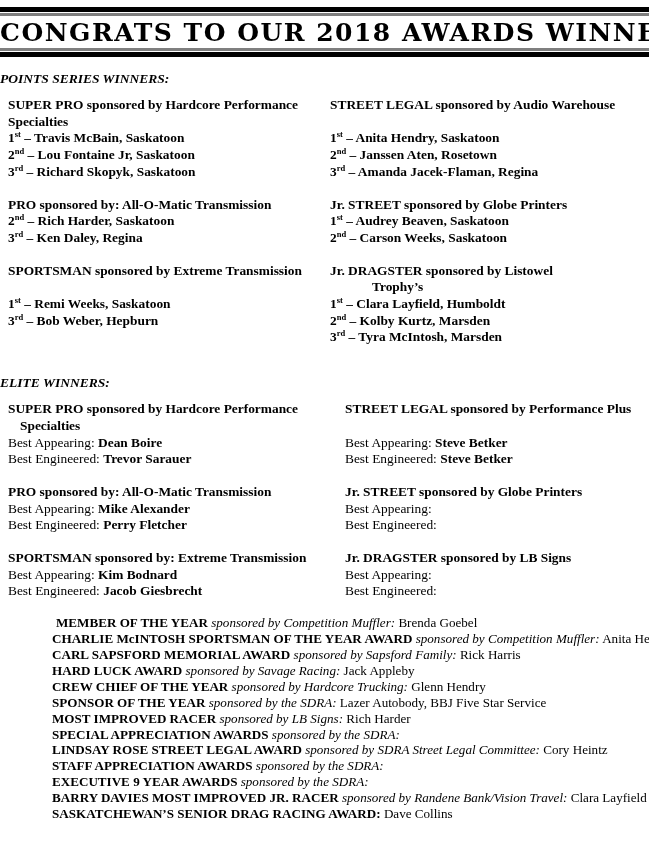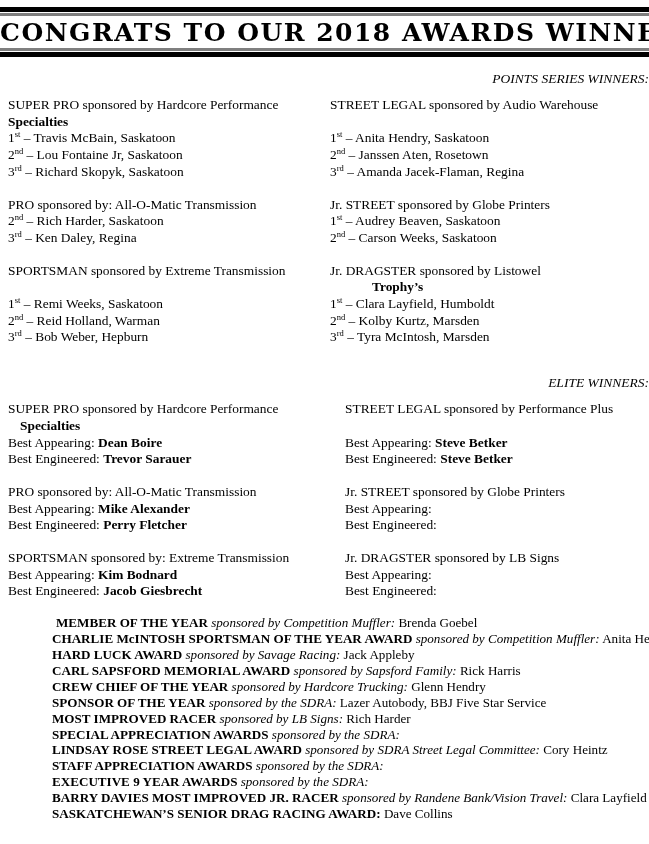--- a/index.html
+++ b/index.html
@@ -16,45 +16,45 @@
   .bar-gray{height:3px;background:#7f7f7f;}
   .gap1{height:1px;}
   .banner-title{
     height:32px;line-height:33px;text-align:center;
     font-family:"DejaVu Serif",serif;font-weight:bold;
     font-size:25px;letter-spacing:1.5px;white-space:nowrap;
   }
 
   
   .section-heading{
-    text-align:right;font-weight:normal;font-style:italic;
+    text-align:left;font-weight:bold;font-style:italic;
     font-size:13.5px;line-height:17px;
   }
   .heading-points{margin-top:13px;}
   .heading-elite{margin-top:28px;}
 
   
   .grid{
     display:grid;grid-template-columns:324px 325px;
     row-gap:16px;margin-top:10px;
     font-size:13.4px;line-height:16.7px;
   }
   .cell{min-height:16.7px;}
   .cell.left{padding-left:8px;}
   #points-grid .cell.right{padding-left:6px;}
   #elite-grid  .cell.right{padding-left:21px;}
 
-  .cat-header{font-weight:normal;white-space:nowrap;}
+  .cat-header{font-weight:bold;white-space:nowrap;}
   .cat-header2{font-weight:bold;white-space:nowrap;}
   .indent-none{margin-left:0;}
   .indent-small{margin-left:12px;}
   .indent-large{margin-left:42px;}
   .gap-line{height:16.7px;}
 
-  .entry{white-space:nowrap;}
+  .entry{white-space:nowrap;font-weight:bold;}
   .entry sup{font-size:8.5px;vertical-align:super;line-height:0;}
 
   .elite-row{white-space:nowrap;}
   .elite-row .row-value{font-weight:bold;}
 
   
   .awards{margin-top:15px;padding-left:7px;font-size:13.1px;line-height:15.9px;}
   .award-line{white-space:nowrap;}
   .award-line.first{padding-left:4px;}
   .award-name{font-weight:bold;margin-left:45px;}
@@ -108,21 +108,20 @@
           <div class="cat-header">Jr. STREET sponsored by Globe Printers</div>
           <div class="entry"><span class="place">1<sup>st</sup></span> <span class="entry-text">– Audrey Beaven, Saskatoon</span></div>
           <div class="entry"><span class="place">2<sup>nd</sup></span> <span class="entry-text">– Carson Weeks, Saskatoon</span></div>
         </div>
       </div>
       <div class="cell left">
         <div class="category">
           <div class="cat-header">SPORTSMAN sponsored by Extreme Transmission</div>
           <div class="gap-line"></div>
           <div class="entry"><span class="place">1<sup>st</sup></span> <span class="entry-text">– Remi Weeks, Saskatoon</span></div>
-          <div class="entry"><span class="place">2<sup>nd</sup></span> <span class="entry-text">– Reid Holland, Warman</span></div>
           <div class="entry"><span class="place">3<sup>rd</sup></span> <span class="entry-text">– Bob Weber, Hepburn</span></div>
         </div>
       </div>
       <div class="cell right">
         <div class="category">
           <div class="cat-header">Jr. DRAGSTER  sponsored by Listowel</div>
           <div class="cat-header2 indent-large">Trophy’s</div>
           <div class="entry"><span class="place">1<sup>st</sup></span> <span class="entry-text">– Clara Layfield, Humboldt</span></div>
           <div class="entry"><span class="place">2<sup>nd</sup></span> <span class="entry-text">– Kolby Kurtz, Marsden</span></div>
           <div class="entry"><span class="place">3<sup>rd</sup></span> <span class="entry-text">– Tyra McIntosh, Marsden</span></div>
@@ -174,22 +173,22 @@
           <div class="cat-header">Jr. DRAGSTER  sponsored by LB Signs</div>
           <div class="elite-row"><span class="row-label">Best Appearing:</span> <span class="row-value"></span></div>
           <div class="elite-row"><span class="row-label">Best Engineered:</span> <span class="row-value"></span></div>
         </div>
       </div>
     </div>
 
   <div class="awards" id="awards-list">
       <div class="award-line first"><span class="award-name">MEMBER OF THE YEAR</span> <span class="award-sponsor">sponsored by Competition Muffler:</span> <span class="award-winner">Brenda Goebel</span></div>
       <div class="award-line"><span class="award-name">CHARLIE McINTOSH SPORTSMAN OF THE YEAR AWARD</span> <span class="award-sponsor">sponsored by Competition Muffler:</span> <span class="award-winner">Anita Hendry</span></div>
+      <div class="award-line"><span class="award-name">CARL SAPSFORD MEMORIAL AWARD</span> <span class="award-sponsor">sponsored by Sapsford Family:</span> <span class="award-winner">Rick Harris</span></div>
       <div class="award-line"><span class="award-name">HARD LUCK AWARD</span> <span class="award-sponsor">sponsored by Savage Racing:</span> <span class="award-winner">Jack Appleby</span></div>
-      <div class="award-line"><span class="award-name">CARL SAPSFORD MEMORIAL AWARD</span> <span class="award-sponsor">sponsored by Sapsford Family:</span> <span class="award-winner">Rick Harris</span></div>
       <div class="award-line"><span class="award-name">CREW CHIEF OF THE YEAR</span> <span class="award-sponsor">sponsored by Hardcore Trucking:</span> <span class="award-winner">Glenn Hendry</span></div>
       <div class="award-line"><span class="award-name">SPONSOR OF THE YEAR</span> <span class="award-sponsor">sponsored by the SDRA:</span> <span class="award-winner">Lazer Autobody, BBJ Five Star Service</span></div>
       <div class="award-line"><span class="award-name">MOST IMPROVED RACER</span> <span class="award-sponsor">sponsored by LB Signs:</span> <span class="award-winner">Rich Harder</span></div>
       <div class="award-line"><span class="award-name">SPECIAL APPRECIATION AWARDS</span> <span class="award-sponsor">sponsored by the SDRA:</span></div>
       <div class="award-line"><span class="award-name">LINDSAY ROSE STREET LEGAL AWARD</span> <span class="award-sponsor">sponsored by SDRA Street Legal Committee:</span> <span class="award-winner">Cory Heintz</span></div>
       <div class="award-line"><span class="award-name">STAFF APPRECIATION AWARDS</span> <span class="award-sponsor">sponsored by the SDRA:</span></div>
       <div class="award-line"><span class="award-name">EXECUTIVE 9 YEAR AWARDS</span> <span class="award-sponsor">sponsored by the SDRA:</span></div>
       <div class="award-line"><span class="award-name">BARRY DAVIES MOST IMPROVED JR. RACER</span> <span class="award-sponsor">sponsored by Randene Bank/Vision Travel:</span> <span class="award-winner">Clara Layfield</span></div>
       <div class="award-line"><span class="award-name">SASKATCHEWAN’S SENIOR DRAG RACING AWARD:</span> <span class="award-winner">Dave Collins</span></div>
     </div>

